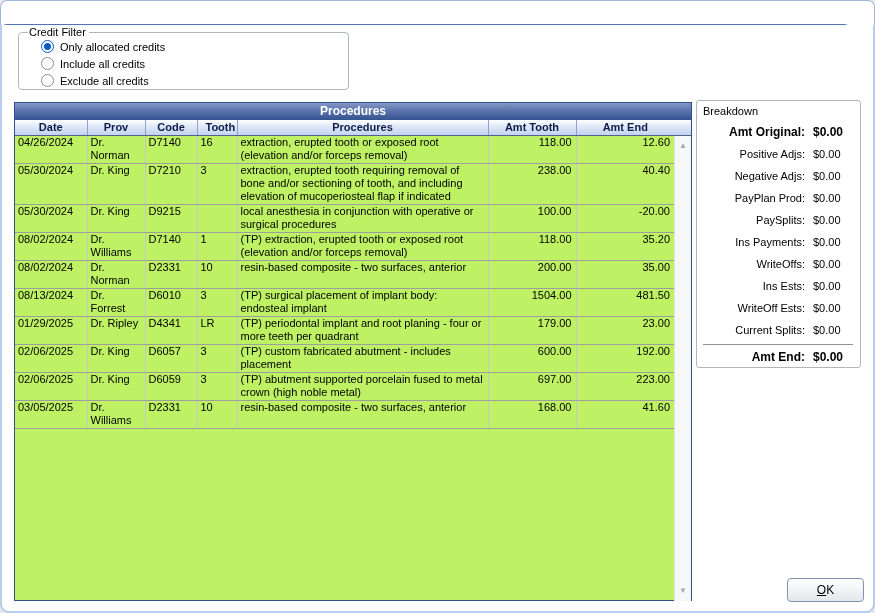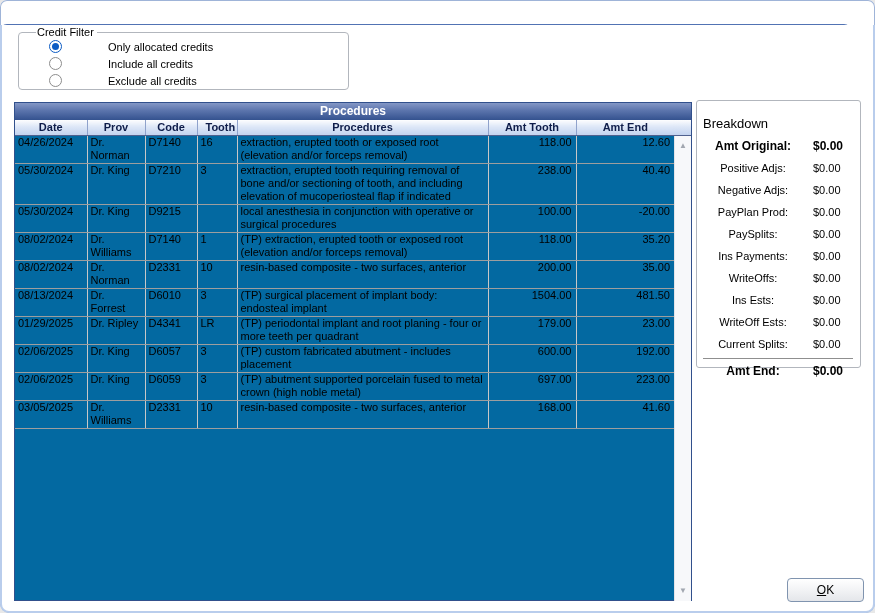--- a/index.html
+++ b/index.html
@@ -22,32 +22,32 @@
   .tb-help{right:48px;width:26px;font-size:13px;}
   .tb-close{right:10px;width:28px;font-size:14px;}
   
   .bodyarea{
     position:absolute;left:0;top:25px;width:875px;height:588px;background:#fff;
     border:2px solid #b9cdec;border-top:none;border-radius:0 0 9px 9px;
   }
   
   fieldset.credit-filter{
     position:absolute;left:16px;top:1px;width:331px;height:64px;
-    border:1px solid #b2b6bd;border-radius:4px;margin:0;padding:0 0 0 16px;
+    border:1px solid #b2b6bd;border-radius:4px;margin:0;padding:0 0 0 8px;
   }
   fieldset.credit-filter legend{font-size:11px;padding:0 3px 0 1px;margin-left:1px;}
-  .radio-row{display:flex;align-items:center;height:17px;margin-left:14px;gap:40px;}
+  .radio-row{display:flex;align-items:center;height:17px;margin-left:14px;}
   .radio{width:13px;height:13px;border-radius:50%;border:1px solid #8d8d8d;background:#fff;flex:0 0 13px;position:relative;}
   .radio.on{border-color:#0b5bc4;}
   .radio.on::after{content:'';position:absolute;left:2px;top:2px;right:2px;bottom:2px;border-radius:50%;background:#0b5bc4;}
   .radio-label{margin-left:6px;}
   
   .grid{
     position:absolute;left:12px;top:77px;width:678px;height:499px;
-    border:1px solid #31508c;background:#0369a1;
+    border:1px solid #31508c;background:#bef264;
   }
   .grid-title{
     position:absolute;left:0;top:0;width:100%;height:17px;
     background:linear-gradient(180deg,#8497c6 0%,#5b74ac 45%,#34528f 100%);
     color:#fff;font-weight:bold;font-size:12px;text-align:center;line-height:17px;
   }
   .grid-headwrap{position:absolute;left:0;top:17px;width:100%;height:16px;
     background:linear-gradient(180deg,#fdfdfe 0%,#dde7f7 45%,#c3d3ef 100%);
     border-bottom:1px solid #50618e;}
   .grid-bodywrap{position:absolute;left:0;top:17px;width:659px;height:481px;overflow:hidden;}
@@ -71,23 +71,23 @@
     background:#f7f8fa;border-left:1px solid #e3e4e8;
   }
   .vs-arrow{position:absolute;left:0;width:16px;height:16px;color:#a2a7b0;font-size:8px;line-height:16px;text-align:center;}
   .vs-up{top:2px;}
   .vs-down{bottom:2px;}
   
   .breakdown{
     position:absolute;left:694px;top:75px;width:165px;height:268px;
     border:1px solid #b2b6bd;border-radius:3px;padding:3px 5px 0 4px;
   }
-  .bd-title{font-size:13px;margin:12px 0 4px 2px;}
+  .bd-title{font-size:11px;margin:1px 0 4px 2px;}
   .bd-row{display:flex;align-items:center;height:22px;}
-  .bd-label{width:104px;text-align:center;flex:0 0 104px;}
+  .bd-label{width:104px;text-align:right;flex:0 0 104px;}
   .bd-value{margin-left:8px;}
   .bd-row.bold{font-weight:bold;font-size:12px;}
   .bd-sep{border-top:1px solid #8f8f8f;margin:3px 2px 1px 2px;}
   
   .ok-btn{
     position:absolute;left:785px;top:553px;width:77px;height:24px;
     border:1px solid #8094af;border-radius:4px;
     background:linear-gradient(180deg,#ffffff 0%,#f2f3f5 50%,#e4e6ea 100%);
     font-family:"Liberation Sans",sans-serif;font-size:12px;color:#000;
     display:flex;align-items:center;justify-content:center;cursor:default;

